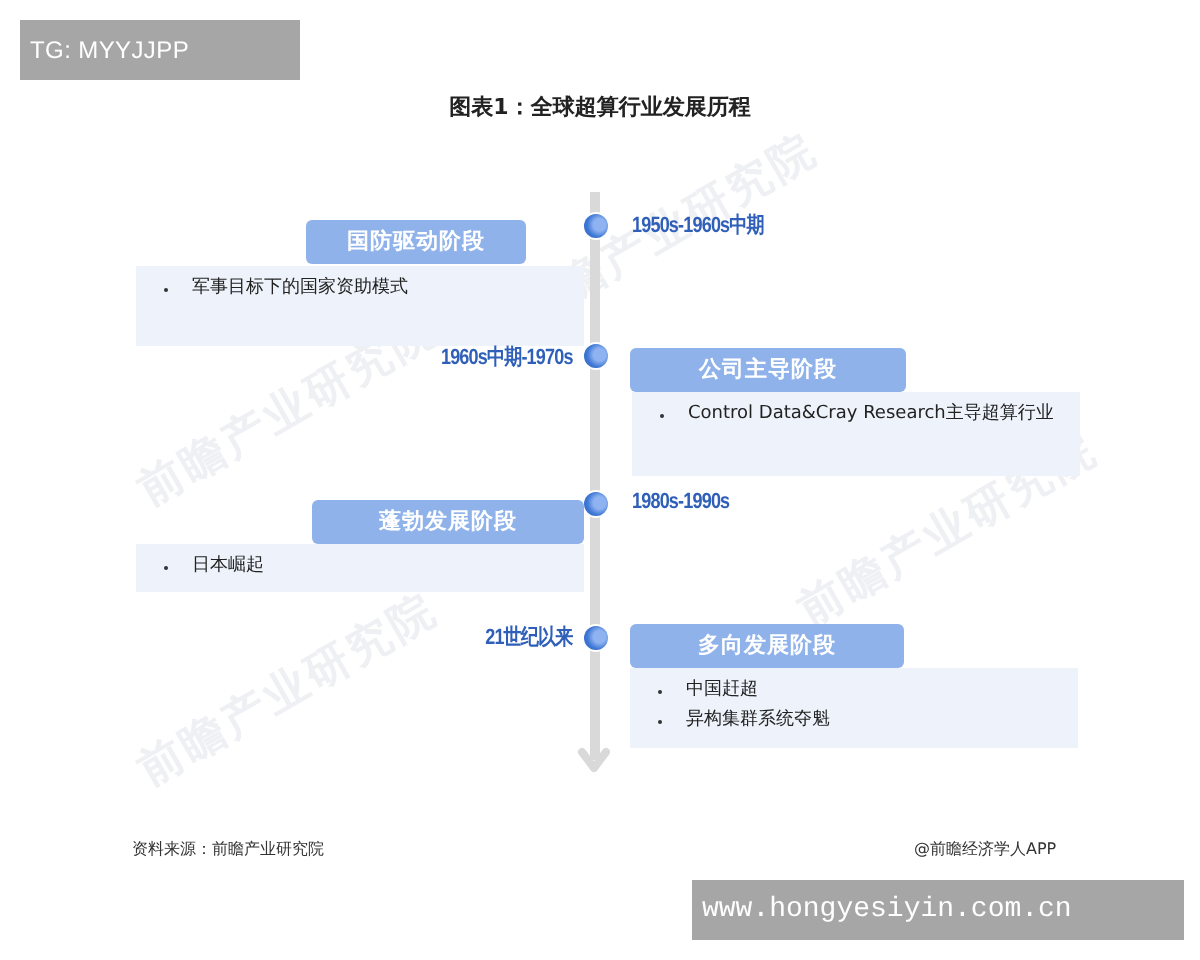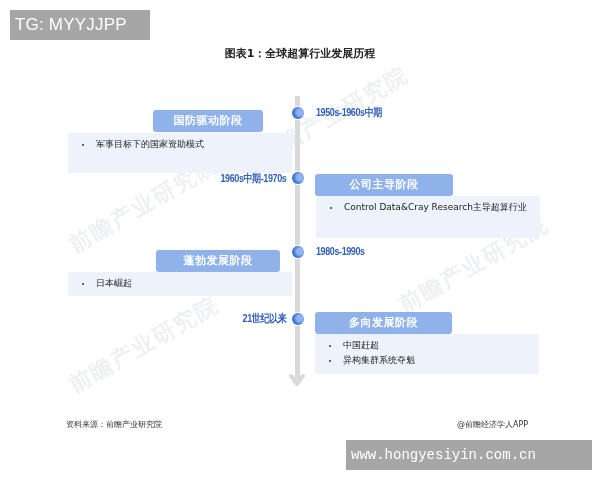--- a/index.html
+++ b/index.html
@@ -2,21 +2,21 @@
 <html><head>
   <meta charset="utf-8">
   <style>
     * { margin: 0; padding: 0; box-sizing: border-box; }
     html, body { width: 600px; height: 480px; background: #ffffff; overflow: hidden; }
     body { position: relative; font-family: "DejaVu Sans", "Liberation Sans", sans-serif; color: #222; }
 
     .tg-badge {
       position: absolute; left: 10px; top: 10px; width: 140px; height: 30px;
       background: #a6a6a6; color: #ffffff; font-family: "Liberation Sans", sans-serif;
-      font-size: 17px; line-height: 30px; padding-left: 5px; letter-spacing: 0.2px;
+      font-size: 12px; line-height: 30px; padding-left: 5px; letter-spacing: 0.2px;
     }
     .title {
       position: absolute; left: 0; width: 600px; top: 46px; text-align: center;
       font-size: 11px; font-weight: bold; color: #222;
     }
 
     .timeline-line {
       position: absolute; left: 295px; top: 96px; width: 5px; height: 284px;
       background: #d9d9d9;
     }
@@ -95,21 +95,21 @@
 
 <div class="dot" style="left:292px; top:172px;"></div>
 <div class="period right-align" style="right:314px; top:171px;">1960s中期-1970s</div>
 <div class="stage-header" style="left:315px; top:174px; width:138px;">公司主导阶段</div>
 <div class="stage-body" style="left:316px; top:196px; width:224px; height:42px;">
   <div class="item">Control Data&amp;Cray Research主导超算行业</div>
 </div>
 
 <div class="dot" style="left:292px; top:246px;"></div>
 <div class="period" style="left:316px; top:245px;">1980s-1990s</div>
-<div class="stage-header" style="left:156px; top:250px; width:124px;">蓬勃发展阶段</div>
+<div class="stage-header" style="left:156px; top:250px; width:136px;">蓬勃发展阶段</div>
 <div class="stage-body row" style="left:68px; top:272px; width:224px; height:24px;">
   <div class="item">日本崛起</div>
 </div>
 
 <div class="dot" style="left:292px; top:313px;"></div>
 <div class="period right-align" style="right:314px; top:311px;">21世纪以来</div>
 <div class="stage-header" style="left:315px; top:312px; width:137px;">多向发展阶段</div>
 <div class="stage-body" style="left:315px; top:334px; width:224px; height:40px;">
   <div class="item">中国赶超</div>
   <div class="item">异构集群系统夺魁</div>

